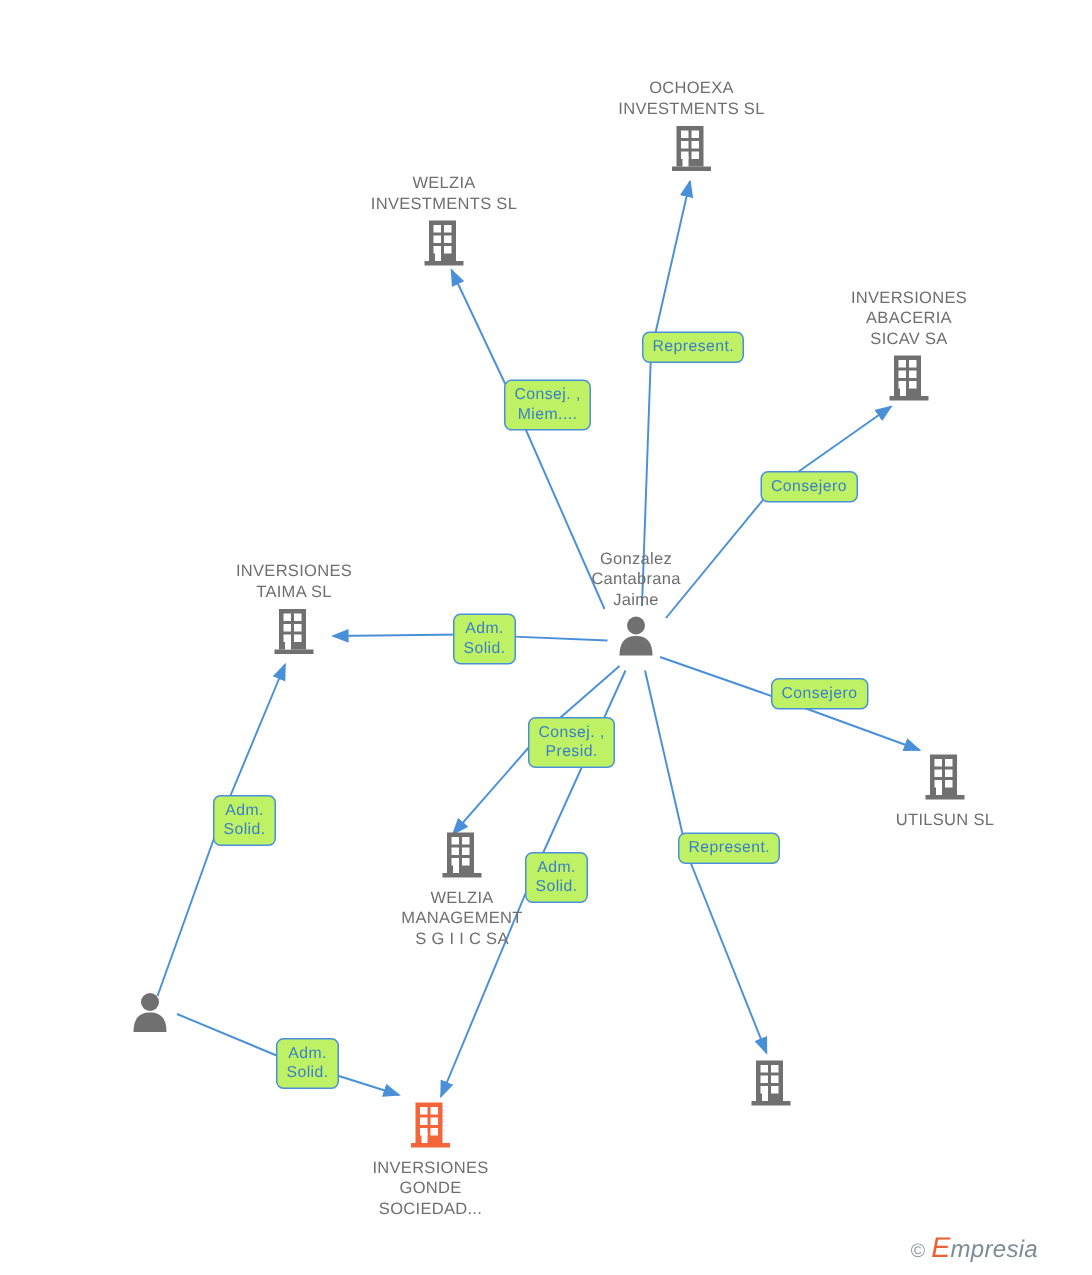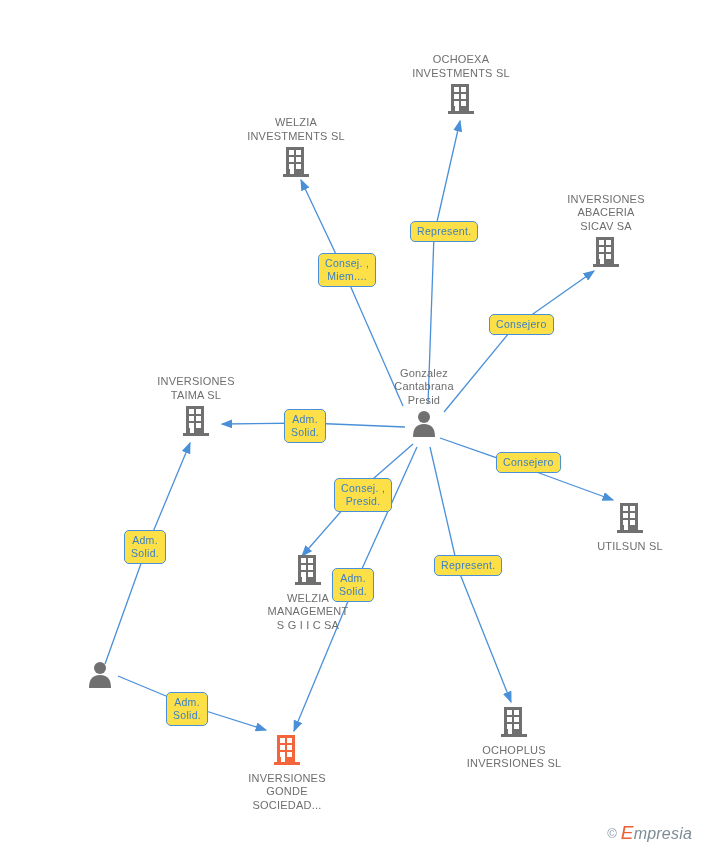--- a/index.html
+++ b/index.html
@@ -42,30 +42,31 @@
   .node-icon {
     display: block;
     margin: 0 auto;
   }
   .node.label-top .node-label { margin-bottom: 3px; }
   .node.label-bottom .node-label { margin-top: 2px; }
 
   .edge-label {
     position: absolute;
     box-sizing: border-box;
-    background: #fde047;
+    background: #bef264;
     border: 1px solid #4a90d9;
     border-radius: 5px;
     color: #3b7fc4;
     font-size: 10.5px;
     line-height: 13px;
     text-align: center;
     padding: 3px 6px;
     white-space: pre-line;
     letter-spacing: 0.3px;
+    margin-left: 18px;
   }
   #watermark {
     position: absolute;
     right: 8px;
     bottom: 6px;
     display: flex;
     align-items: center;
     gap: 4px;
     font-size: 15px;
   }
@@ -163,21 +164,21 @@
             <rect x="7" y="11" width="5" height="5" fill="#ffffff"></rect>
             <rect x="14" y="11" width="5" height="5" fill="#ffffff"></rect>
             <rect x="7" y="18" width="5" height="5" fill="#ffffff"></rect>
             <rect x="14" y="18" width="5" height="5" fill="#ffffff"></rect>
             <rect x="8" y="21" width="4" height="7" fill="#ffffff"></rect>
           </svg></span>
       </div>
       <div class="node label-top" style="top: 366.5px; left: 424px;">
         <span class="node-label">Gonzalez
 Cantabrana
-Presid</span>
+Jaime</span>
         <span class="node-icon"><svg width="26" height="28" viewBox="0 0 26 28">
             <circle cx="13" cy="7" r="6" fill="#707070"></circle>
             <path d="M13 14 C5 14 2 19 2 27 L24 27 C24 19 21 14 13 14 Z" fill="#707070"></path>
           </svg></span>
       </div>
       <div class="node label-top" style="top: 375px; left: 196px;">
         <span class="node-label">INVERSIONES
 TAIMA SL</span>
         <span class="node-icon"><svg width="28" height="32" viewBox="0 0 28 32">
             <rect x="4" y="1" width="18" height="27" fill="#707070"></rect>
@@ -232,22 +233,20 @@
             <rect x="4" y="1" width="18" height="27" fill="#707070"></rect>
             <rect x="1" y="28" width="26" height="3" fill="#707070"></rect>
             <rect x="7" y="4" width="5" height="5" fill="#ffffff"></rect>
             <rect x="14" y="4" width="5" height="5" fill="#ffffff"></rect>
             <rect x="7" y="11" width="5" height="5" fill="#ffffff"></rect>
             <rect x="14" y="11" width="5" height="5" fill="#ffffff"></rect>
             <rect x="7" y="18" width="5" height="5" fill="#ffffff"></rect>
             <rect x="14" y="18" width="5" height="5" fill="#ffffff"></rect>
             <rect x="8" y="21" width="4" height="7" fill="#ffffff"></rect>
           </svg></span>
-        <span class="node-label">OCHOPLUS
-INVERSIONES SL</span>
       </div>
       <div class="node label-bottom" style="top: 734px; left: 287px;">
         <span class="node-icon"><svg width="28" height="32" viewBox="0 0 28 32">
             <rect x="4" y="1" width="18" height="27" fill="#f5653b"></rect>
             <rect x="1" y="28" width="26" height="3" fill="#f5653b"></rect>
             <rect x="7" y="4" width="5" height="5" fill="#ffffff"></rect>
             <rect x="14" y="4" width="5" height="5" fill="#ffffff"></rect>
             <rect x="7" y="11" width="5" height="5" fill="#ffffff"></rect>
             <rect x="14" y="11" width="5" height="5" fill="#ffffff"></rect>
             <rect x="7" y="18" width="5" height="5" fill="#ffffff"></rect>

